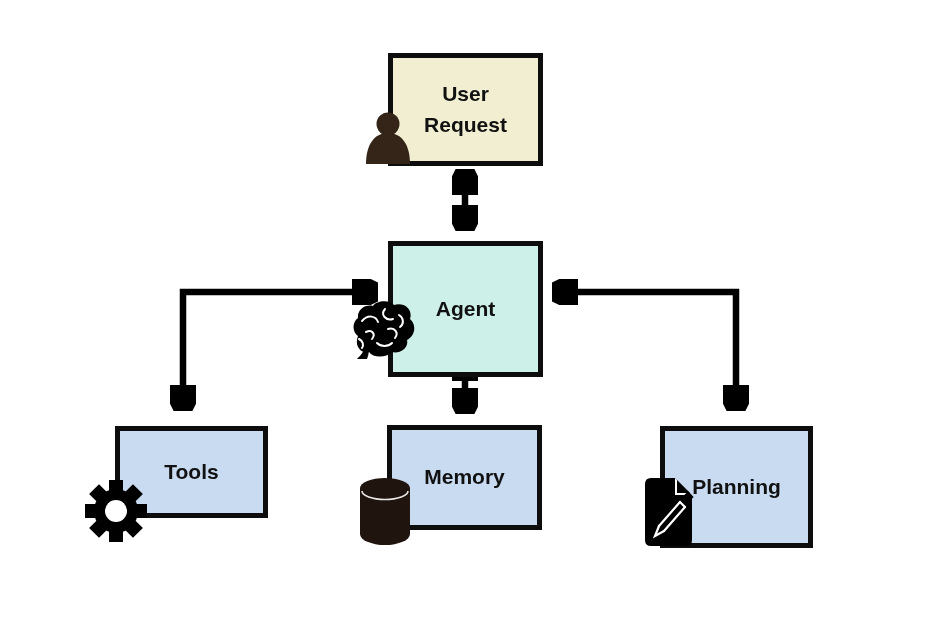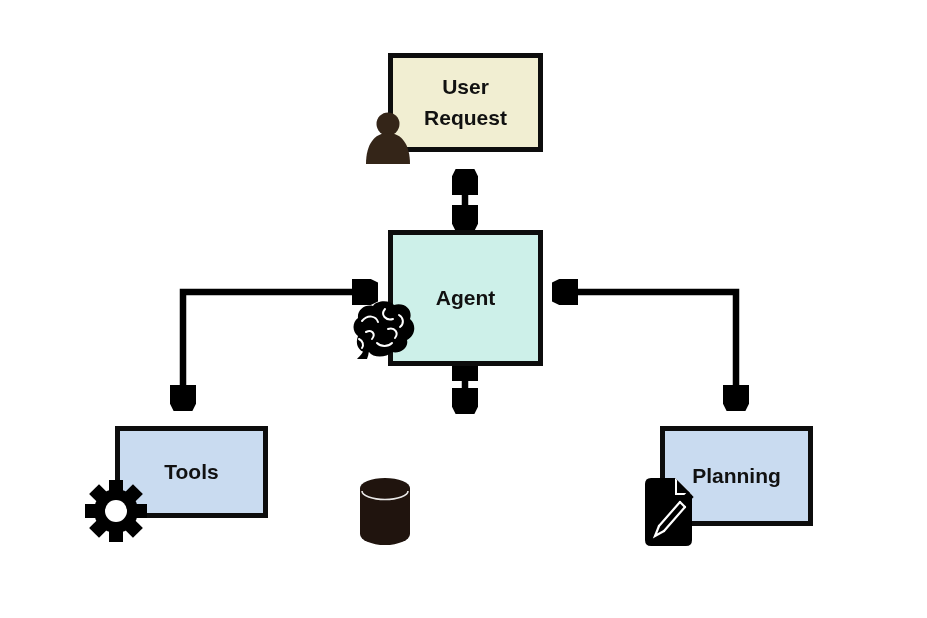--- a/index.html
+++ b/index.html
@@ -25,25 +25,25 @@
     z-index: 2;
   }
   .node .label {
     font-size: 21px;
     font-weight: bold;
     color: var(--text, #111111);
     text-align: center;
     line-height: 1.45;
     max-width: 112px;
   }
-  .node-user-request { left: 388px; top: 53px;  width: 155px; height: 99px; background: var(--user-request-fill, #f1eed2); }
-  .node-agent        { left: 388px; top: 230px; width: 155px; height: 136px; background: var(--agent-fill, #cdf0e9); }
+  .node-user-request { left: 388px; top: 53px;  width: 155px; height: 113px; background: var(--user-request-fill, #f1eed2); }
+  .node-agent        { left: 388px; top: 241px; width: 155px; height: 136px; background: var(--agent-fill, #cdf0e9); }
   .node-tools        { left: 115px; top: 426px; width: 153px; height: 92px; background: var(--module-fill, #c9dbf0); }
   .node-memory       { left: 387px; top: 425px; width: 155px; height: 105px; background: var(--module-fill, #c9dbf0); }
-  .node-planning     { left: 660px; top: 426px; width: 153px; height: 100px; background: var(--module-fill, #c9dbf0); }
+  .node-planning     { left: 660px; top: 426px; width: 153px; height: 122px; background: var(--module-fill, #c9dbf0); }
 
   .icon { position: absolute; z-index: 3; }
   .icon-person   { left: 363px; top: 111px; width: 50px; height: 53px; }
   .icon-brain    { left: 349px; top: 301px; width: 67px; height: 58px; }
   .icon-gear     { left: 84px;  top: 476px; width: 64px; height: 70px; }
   .icon-database { left: 358px; top: 477px; width: 54px; height: 69px; }
   .icon-note     { left: 643px; top: 476px; width: 51px; height: 72px; }
   .icon svg { display: block; width: 100%; height: 100%; }
 
   .edges { position: absolute; left: 0; top: 0; width: 927px; height: 618px; z-index: 1; pointer-events: none; }
@@ -71,20 +71,23 @@
   </div>
 
   <div class="node node-agent">
     <div class="label">Agent</div>
   </div>
 
   <div class="node node-tools">
     <div class="label">Tools</div>
   </div>
 
+  <div class="node node-memory">
+    <div class="label">Memory</div>
+  </div>
 
   <div class="node node-planning">
     <div class="label">Planning</div>
   </div>
 
   <span class="icon icon-person">
     <svg viewBox="0 0 50 53" xmlns="http://www.w3.org/2000/svg">
       <circle cx="25" cy="13" r="11.5" fill="#342518"></circle>
       <path d="M25 22 C11 22 3 34 3 53 L47 53 C47 34 39 22 25 22 Z" fill="#342518"></path>
     </svg>

